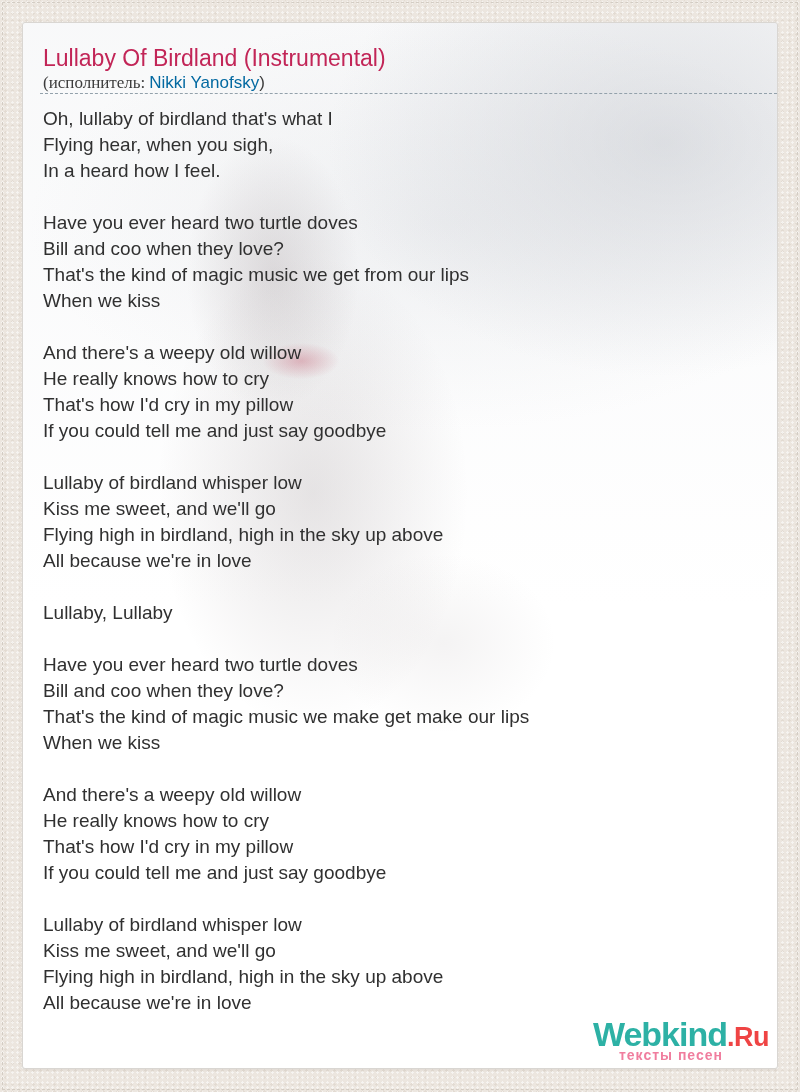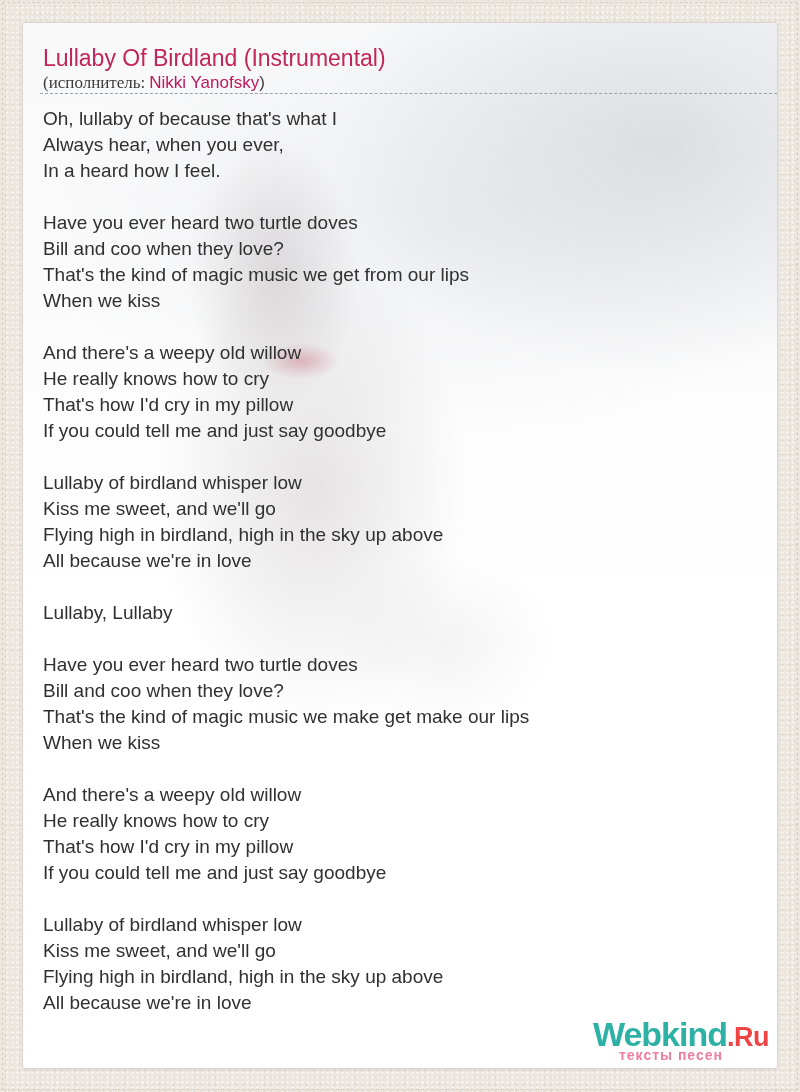--- a/index.html
+++ b/index.html
@@ -71,21 +71,21 @@
     color: #c22557;
   }
   .artist-line {
     margin-top: 2px;
     font-size: 17px;
     line-height: 20px;
     color: #3c3c3c;
   }
   .artist-line .label { margin-right: 4px; font-family: Liberation Serif, serif; }
   .artist-link {
-    color: #be185d;
+    color: #0369a1;
     text-decoration: none;
     cursor: pointer;
   }
   .separator {
     position: relative;
     z-index: 1;
     margin-left: 17px;
     height: 0;
     border-bottom: 1px dashed #93a1ab;
   }
@@ -146,22 +146,22 @@
       <h1 class="song-title">Lullaby Of Birdland (Instrumental)</h1>
       <div class="artist-line">
         <span class="label">(исполнитель:</span><a class="artist-link">Nikki Yanofsky</a><span>)</span>
       </div>
     </div>
 
     <div class="separator"></div>
 
     <div class="lyrics">
         <p class="stanza">
-          <span class="line">Oh, lullaby of because that's what I</span>
-          <span class="line">Always hear, when you ever,</span>
+          <span class="line">Oh, lullaby of birdland that's what I</span>
+          <span class="line">Flying hear, when you sigh,</span>
           <span class="line">In a heard how I feel.</span>
         </p>
         <p class="stanza">
           <span class="line">Have you ever heard two turtle doves</span>
           <span class="line">Bill and coo when they love?</span>
           <span class="line">That's the kind of magic music we get from our lips</span>
           <span class="line">When we kiss</span>
         </p>
         <p class="stanza">
           <span class="line">And there's a weepy old willow</span>

